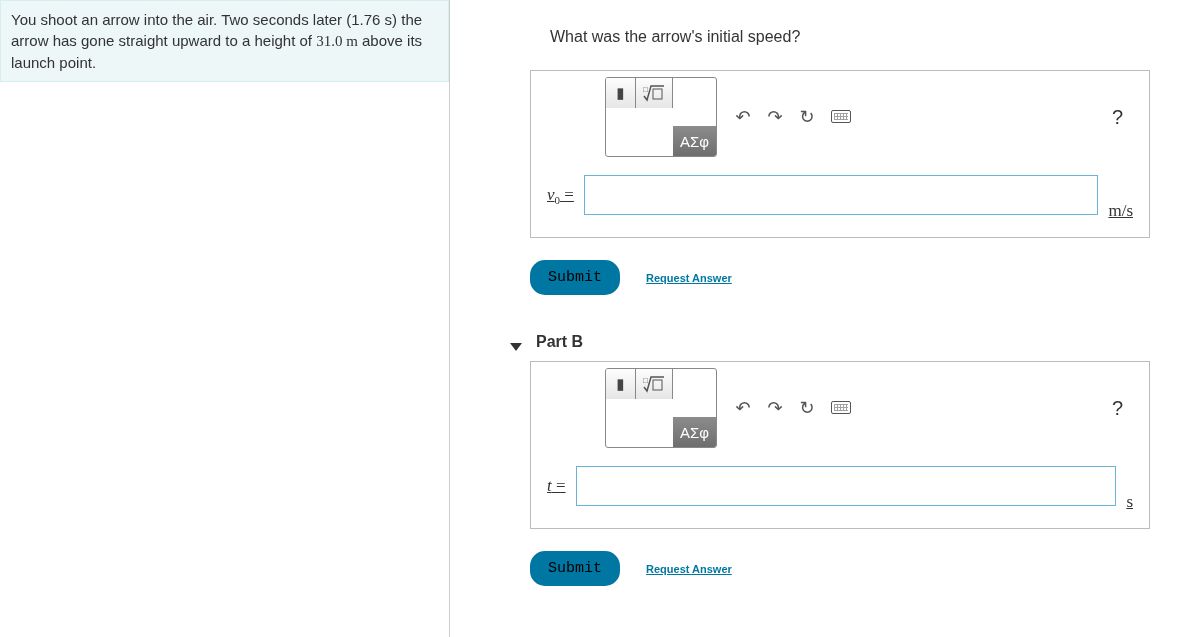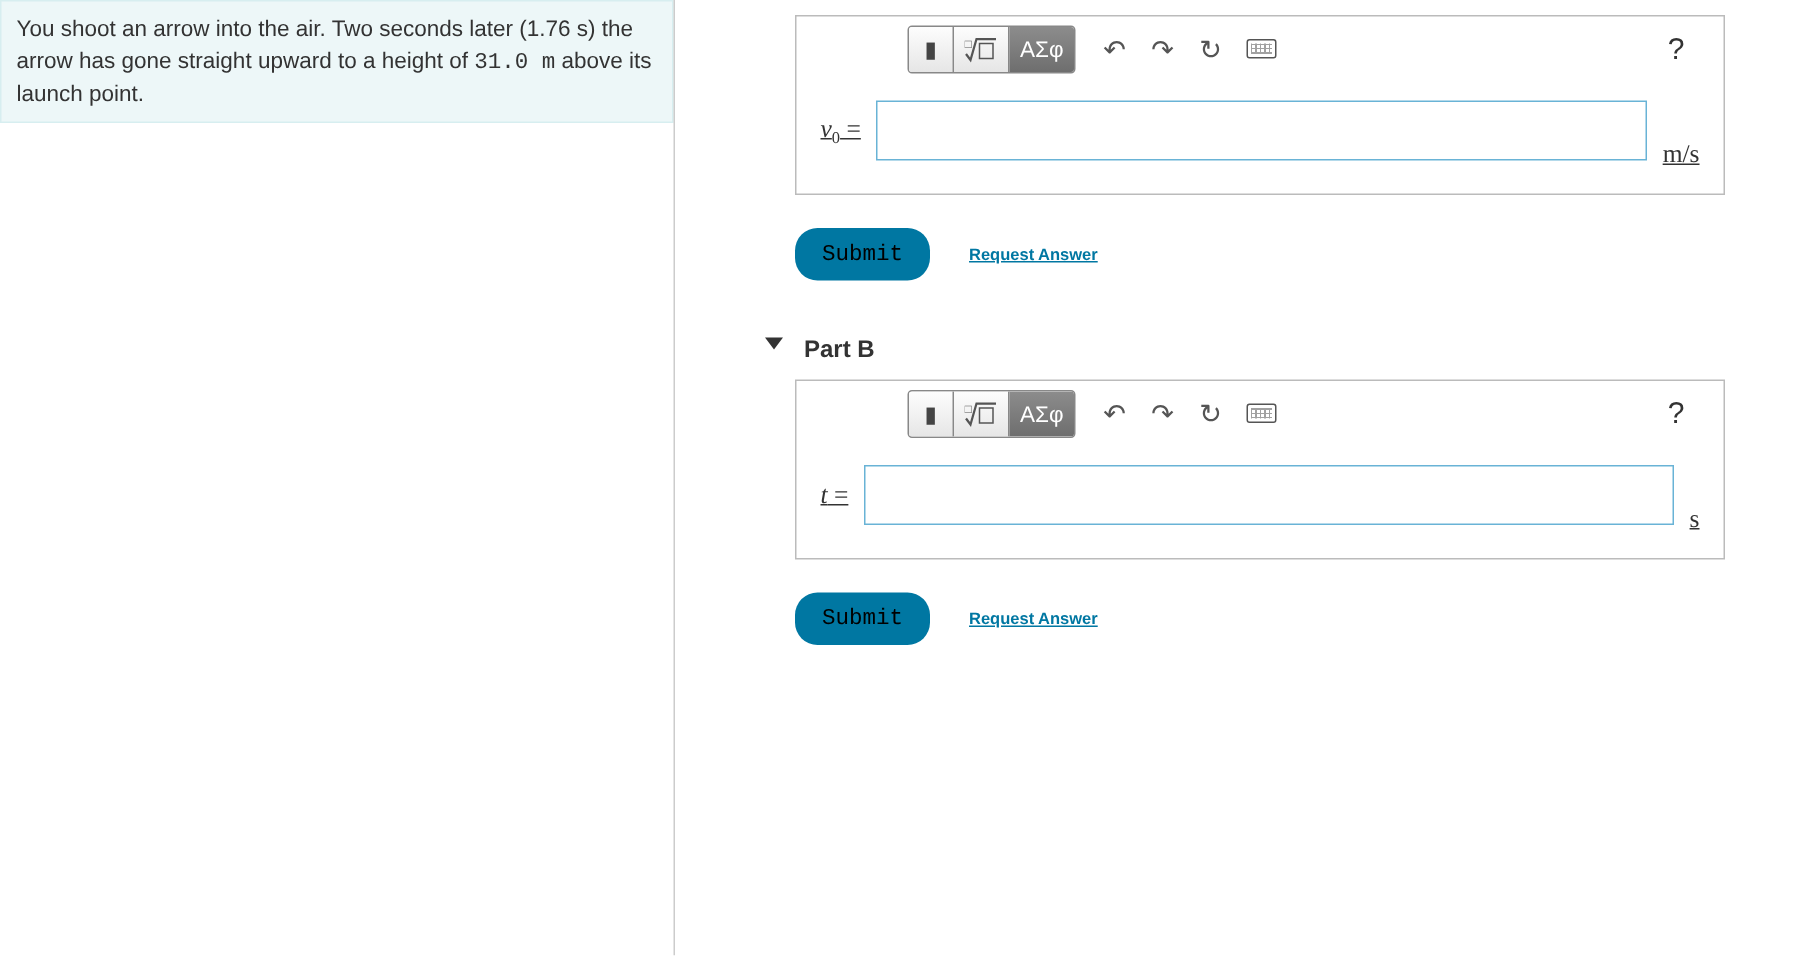--- a/index.html
+++ b/index.html
@@ -20,21 +20,21 @@
     width: 460px;
     padding: 0;
   }
   .problem-box {
     background: #edf7f8;
     border: 1px solid #d7eef0;
     padding: 8px 10px;
     line-height: 1.4;
     font-size: 15px;
   }
-  .distance { font-family: Liberation Mono, monospace; }
+  .distance { font-family: Liberation Serif, serif; }
   .right-col {
     flex: 1;
     padding: 0 10px 0 10px;
     border-left: 1px solid #ccc;
     min-height: 637px;
   }
   .part-question {
     padding: 26px 40px 12px 90px;
     font-size: 16px;
     line-height: 1.4;
@@ -69,21 +69,21 @@
     display: flex;
     align-items: center;
     justify-content: center;
     min-width: 30px;
     height: 30px;
   }
   .tb-btn.dark {
     background: linear-gradient(#8c8c8c,#6e6e6e);
     color: #fff;
   }
-  .tb-btn:last-child { border-right: none; }
+  .tb-btn:last-child { border-right: none; margin-top: 48px; }
   .tb-icon {
     background: none;
     border: none;
     padding: 4px 8px;
     font-size: 18px;
     color: #555;
     cursor: pointer;
     min-width: 32px;
   }
   .tb-spacer { flex: 1; }
@@ -141,21 +141,21 @@
   }
   .request-link {
     color: #0077a2;
     font-size: 11px;
     font-weight: bold;
     text-decoration: underline;
     cursor: pointer;
   }
   .part-header {
     display: flex;
-    align-items: flex-start;
+    align-items: flex-end;
     gap: 14px;
     padding: 38px 0 0 50px;
     font-weight: bold;
     font-size: 16px;
   }
   .caret {
     width: 0; height: 0;
     border-left: 6px solid transparent;
     border-right: 6px solid transparent;
     border-top: 8px solid #333;
@@ -179,20 +179,21 @@
 
 <div class="container">
   <div class="left-col">
     <div class="problem-box">
       <span>You shoot an arrow into the air. Two seconds later (1.76 s) the arrow has gone straight upward to a height of </span><span class="distance">31.0 m</span><span> above its launch point.</span>
     </div>
   </div>
 
   <div class="right-col">
 
+    <div class="part-question">What was the arrow's initial speed?</div>
 
     <div class="answer-panel">
       <div class="toolbar">
         <div class="tb-btn-group">
           <button class="tb-btn">
               <span>▮</span>
             </button>
           <button class="tb-btn">
             <svg width="22" height="18" viewBox="0 0 22 18">
                 <text x="0" y="8" font-size="8" fill="#555">□</text>

